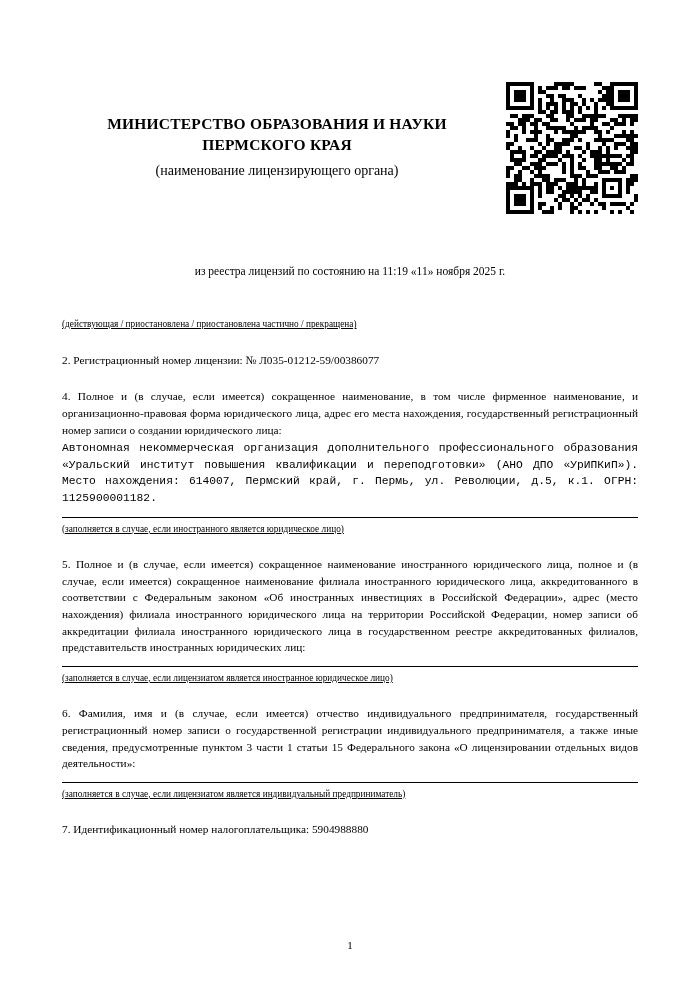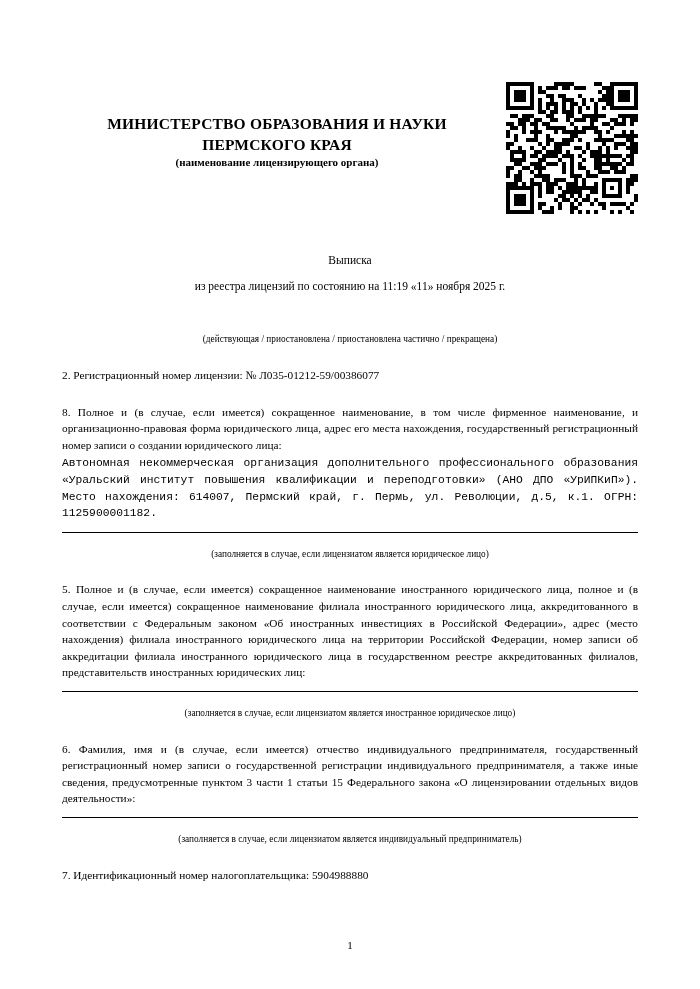--- a/index.html
+++ b/index.html
@@ -40,45 +40,46 @@
     text-align: center;
     width: 430px;
   }
   .org-title {
     font-weight: bold;
     font-size: 15.5px;
     line-height: 1.35;
     letter-spacing: 0.2px;
   }
   .org-sub {
-    font-size: 11px;
-    font-weight: bold;
+    font-size: 14px;
+    margin-top: 7px;
   }
   .doc-title-block {
     margin-top: 84px;
     text-align: center;
     font-size: 11.5px;
     line-height: 1.5;
   }
   .doc-title-block .l2 {
     margin-top: 9px;
   }
   .section {
     margin-top: 20px;
     font-size: 11.3px;
     line-height: 1.47;
     text-align: justify;
   }
   .section.first {
     margin-top: 38px;
   }
   .hint {
-    text-align: center;
+    text-align: left;
     font-size: 9.3px;
-    margin-top: 15px;
+    margin-top: 5px;
+    text-decoration: underline;
   }
   .body-text {
     margin-top: 2px;
     font-family: Liberation Mono, monospace;
   }
   .rule {
     border: none;
     border-top: 1px solid #000;
     margin: 10px 0 0 0;
     height: 0;
@@ -654,38 +655,37 @@
     </svg>
   </div>
 
   <div class="header">
     <div class="org-title">МИНИСТЕРСТВО ОБРАЗОВАНИЯ И НАУКИ</div>
     <div class="org-title">ПЕРМСКОГО КРАЯ</div>
     <div class="org-sub">(наименование лицензирующего органа)</div>
   </div>
 
   <div class="doc-title-block">
-    <div class="l1">Выписка</div>
     <div class="l2">из реестра лицензий по состоянию на 11:19 «11» ноября 2025 г.</div>
   </div>
 
   <div class="section first">
     <div class="hint">(действующая / приостановлена / приостановлена частично / прекращена)</div>
   </div>
 
   <div class="section">
     <div>2. Регистрационный номер лицензии: № Л035-01212-59/00386077</div>
   </div>
 
 
   <div class="section">
-    <div class="nowrap-block">8. Полное и (в случае, если имеется) сокращенное наименование, в том числе фирменное наименование, и организационно-правовая форма юридического лица, адрес его места нахождения, государственный регистрационный номер записи о создании юридического лица:</div>
+    <div class="nowrap-block">4. Полное и (в случае, если имеется) сокращенное наименование, в том числе фирменное наименование, и организационно-правовая форма юридического лица, адрес его места нахождения, государственный регистрационный номер записи о создании юридического лица:</div>
     <div class="body-text nowrap-block">Автономная некоммерческая организация дополнительного профессионального образования «Уральский институт повышения квалификации и переподготовки» (АНО ДПО «УрИПКиП»). Место нахождения: 614007, Пермский край, г. Пермь, ул. Революции, д.5, к.1. ОГРН: 1125900001182.</div>
     <hr class="rule">
-    <div class="hint">(заполняется в случае, если лицензиатом является юридическое лицо)</div>
+    <div class="hint">(заполняется в случае, если иностранного является юридическое лицо)</div>
   </div>
 
   <div class="section">
     <div class="nowrap-block">5. Полное и (в случае, если имеется) сокращенное наименование иностранного юридического лица, полное и (в случае, если имеется) сокращенное наименование филиала иностранного юридического лица, аккредитованного в соответствии с Федеральным законом «Об иностранных инвестициях в Российской Федерации», адрес (место нахождения) филиала иностранного юридического лица на территории Российской Федерации, номер записи об аккредитации филиала иностранного юридического лица в государственном реестре аккредитованных филиалов, представительств иностранных юридических лиц:</div>
     <hr class="rule">
     <div class="hint">(заполняется в случае, если лицензиатом является иностранное юридическое лицо)</div>
   </div>
 
   <div class="section">
     <div class="nowrap-block">6. Фамилия, имя и (в случае, если имеется) отчество индивидуального предпринимателя, государственный регистрационный номер записи о государственной регистрации индивидуального предпринимателя, а также иные сведения, предусмотренные пунктом 3 части 1 статьи 15 Федерального закона «О лицензировании отдельных видов деятельности»:</div>

